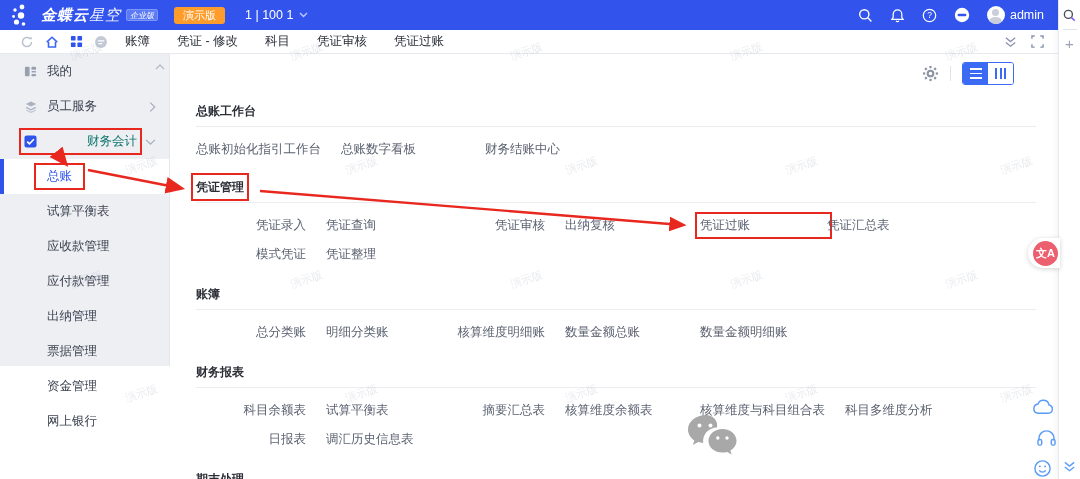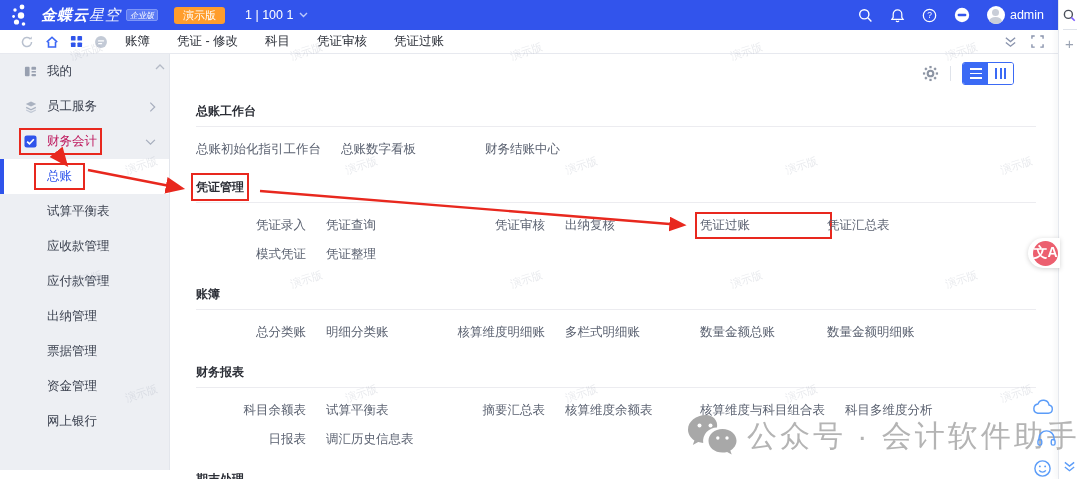--- a/index.html
+++ b/index.html
@@ -23,26 +23,26 @@
   .avatar::after { content:""; position:absolute; left:2.5px; top:11px; width:13px; height:9px; border-radius:50%; background:#c9ced8; }
 
   
   .tabbar { position:absolute; left:0; top:30px; width:1058px; height:24px; background:#fff; border-bottom:1px solid #e7e9ef; display:flex; align-items:center; padding-left:20px; z-index:19; }
   .tb-icons { display:flex; align-items:center; gap:11px; }
   .tabs { display:flex; align-items:center; gap:27px; margin-left:17px; }
   .tab { font-size:12.5px; color:#2b2f38; white-space:nowrap; cursor:pointer; }
   .tb-right { margin-left:auto; margin-right:14px; display:flex; align-items:center; gap:14px; }
 
   
-  .sidebar { position:absolute; left:0; top:54px; width:170px; height:416px; background:#edeff3; border-right:1px solid #e3e6ec; z-index:10; padding-top:0; }
+  .sidebar { position:absolute; left:0; top:54px; width:170px; height:312px; background:#edeff3; border-right:1px solid #e3e6ec; z-index:10; padding-top:0; }
   .side-scroll { position:absolute; right:4px; top:2px; }
   .side-item { height:35px; display:flex; align-items:center; padding-left:24px; position:relative; font-size:12.5px; color:#3c4250; cursor:pointer; }
   .side-item.sub { padding-left:47px; }
   .side-icon { display:inline-flex; width:14px; margin-right:9px; }
-  .side-item.active-parent .side-label { color:#be185d; }
+  .side-item.active-parent .side-label { color:#0f766e;margin-left:40px; }
   .side-item.selected { background:#fff; color:#2f54eb; }
   .side-item.selected::before { content:""; position:absolute; left:0; top:0; width:4px; height:100%; background:#2f54eb; }
   .side-chev { position:absolute; right:13px; top:50%; transform:translateY(-50%); display:inline-flex; }
   .anno-side { display:inline-flex; align-items:center; outline:2px solid #e8281e; outline-offset:3px; }
   .anno-pad { outline:2px solid #e8281e; outline-offset:2px; padding:1px 9px; margin:-1px -9px; }
 
   
   .main { position:absolute; left:170px; top:54px; width:888px; height:425px; background:#fff; padding-left:26px; overflow:hidden; z-index:5; }
   .controls { position:absolute; top:8px; right:44px; display:flex; align-items:center; gap:11px; z-index:6; }
   .ctl-div { width:1px; height:15px; background:#dfe3ea; }
@@ -74,21 +74,21 @@
   #sections section:nth-of-type(4){ margin-top:22px; }
   #sections section:nth-of-type(5){ margin-top:22px; }
 
   
   .ext { position:absolute; right:0; top:0; width:22px; height:479px; background:#fff; border-left:1px solid #e5e8ee; box-shadow:-2px 0 6px rgba(40,50,80,.05); z-index:30; display:flex; flex-direction:column; align-items:center; }
   .ext-div { width:14px; height:1px; background:#dfe3ea; margin:7px 0; }
   .ext-plus { font-size:15px; color:#9aa2b2; line-height:14px; cursor:pointer; }
   .ext-bottom { margin-top:auto; margin-bottom:2px; display:flex; flex-direction:column; align-items:center; }
   .floater { position:absolute; z-index:60; cursor:pointer; }
   .fab-translate { left:1028px; top:238px; width:32px; height:30px; background:#fff; border-radius:15px 0 0 15px; box-shadow:0 1px 5px rgba(0,0,0,.18); display:flex; align-items:center; justify-content:flex-end; }
-  .fab-circle { width:25px; height:25px; border-radius:50%; background:#ec5f6f; color:#fff; font-size:14px; display:flex; align-items:center; justify-content:center; margin-right:2px; font-weight:bold; }
+  .fab-circle { width:25px; height:25px; border-radius:50%; background:#ec5f6f; color:#fff; font-size:11px; display:flex; align-items:center; justify-content:center; margin-right:2px; font-weight:bold; }
 
   
   .wm { position:absolute; font-size:11px; color:rgba(125,135,155,.55); opacity:.32; transform:rotate(-18deg); z-index:40; pointer-events:none; white-space:nowrap; }
   .credit { position:absolute; left:686px; top:413px; display:flex; align-items:center; gap:9px; z-index:45; pointer-events:none; }
   .credit-text { font-size:30px; color:#b4b4b4; letter-spacing:3px; white-space:nowrap; }
   .anno-svg { position:absolute; left:0; top:0; width:1080px; height:479px; z-index:50; pointer-events:none; }
 </style>
 </head>
 <body>
 
@@ -348,21 +348,20 @@
             <span class="lnk">凭证整理</span>
           </div>
         </section>
         <section>
           <h3><span class="sec-title">账簿</span></h3>
           <div class="divider"></div>
           <div class="lrow">
             <span class="lnk">总分类账</span>
             <span class="lnk">明细分类账</span>
             <span class="lnk">核算维度明细账</span>
-            <span class="lnk">多栏式明细账</span>
             <span class="lnk">数量金额总账</span>
             <span class="lnk">数量金额明细账</span>
           </div>
         </section>
         <section>
           <h3><span class="sec-title">财务报表</span></h3>
           <div class="divider"></div>
           <div class="lrow">
             <span class="lnk">科目余额表</span>
             <span class="lnk">试算平衡表</span>
@@ -437,21 +436,20 @@
           <g fill="#a8a8a8">
             <path d="M20 2C10 2 2 8.5 2 16.5c0 4.5 2.5 8.4 6.4 11L6.8 32l5.4-3a21 21 0 0 0 5 .9A13.5 13.5 0 0 1 31 14.6c1.5-7.2-4.6-12.6-11-12.6z"></path>
             <circle cx="13.5" cy="12.5" r="2" fill="#fff"></circle>
             <circle cx="24.5" cy="12.5" r="2" fill="#fff"></circle>
             <path d="M36.5 16c-8 0-14 5.3-14 11.8 0 6.6 6 11.8 14 11.8 1.6 0 3.2-.2 4.6-.7l4.6 2.6-1.4-3.9c3.7-2.1 6.2-5.7 6.2-9.8 0-6.5-6-11.8-14-11.8z"></path>
             <circle cx="31.8" cy="25" r="1.7" fill="#fff"></circle>
             <circle cx="41" cy="25" r="1.7" fill="#fff"></circle>
           </g>
         </svg>
     </span>
-    <span class="credit-text">公众号 · 会计软件助手</span>
   </div>
 
   <div id="wmlayer">
       <span class="wm" style="left: 70px; top: 44px;">演示版</span>
       <span class="wm" style="left: 290px; top: 44px;">演示版</span>
       <span class="wm" style="left: 510px; top: 44px;">演示版</span>
       <span class="wm" style="left: 730px; top: 44px;">演示版</span>
       <span class="wm" style="left: 945px; top: 44px;">演示版</span>
       <span class="wm" style="left: 125px; top: 158px;">演示版</span>
       <span class="wm" style="left: 345px; top: 158px;">演示版</span>

